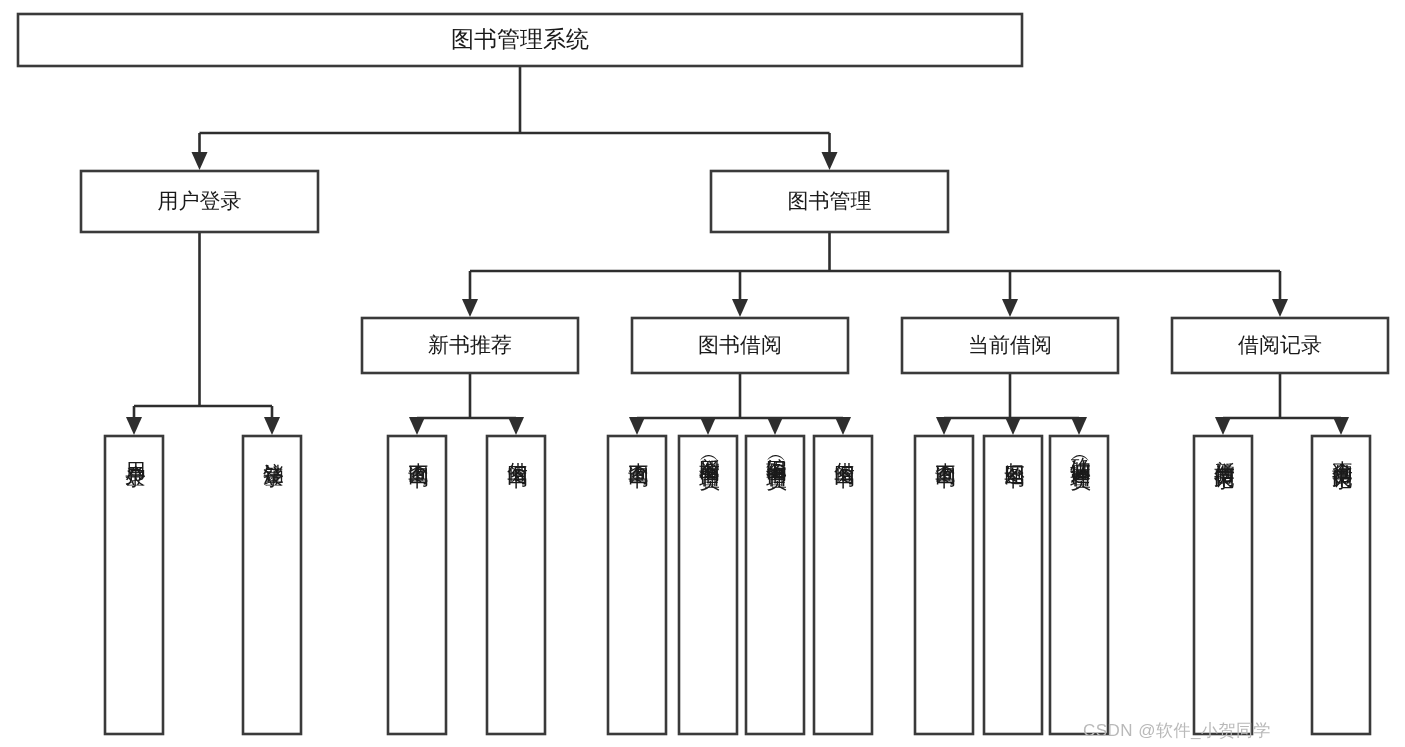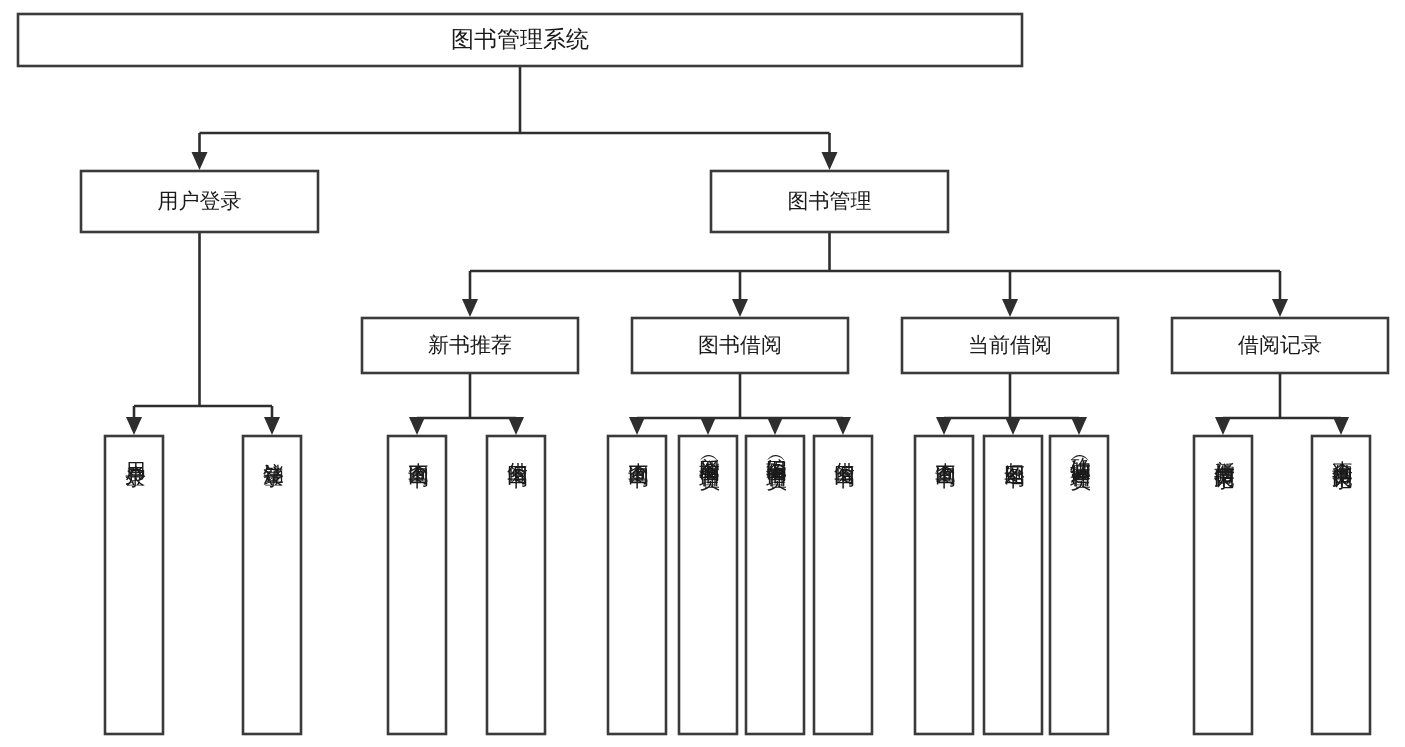--- a/index.html
+++ b/index.html
@@ -205,13 +205,14 @@
         <g>
           <rect class="node-box" x="1194" y="436" width="58" height="298"></rect>
           <text class="node-label leaf" x="1223" y="450" dominant-baseline="hanging" text-anchor="middle">新增借阅记录</text>
         </g>
         <g>
           <rect class="node-box" x="1312" y="436" width="58" height="298"></rect>
           <text class="node-label leaf" x="1341" y="450" dominant-baseline="hanging" text-anchor="middle">查询借阅记录</text>
         </g>
       </g>
   </svg>
+  <div class="watermark">CSDN @软件_小贺同学</div>
 </div>
 
 </body></html>

